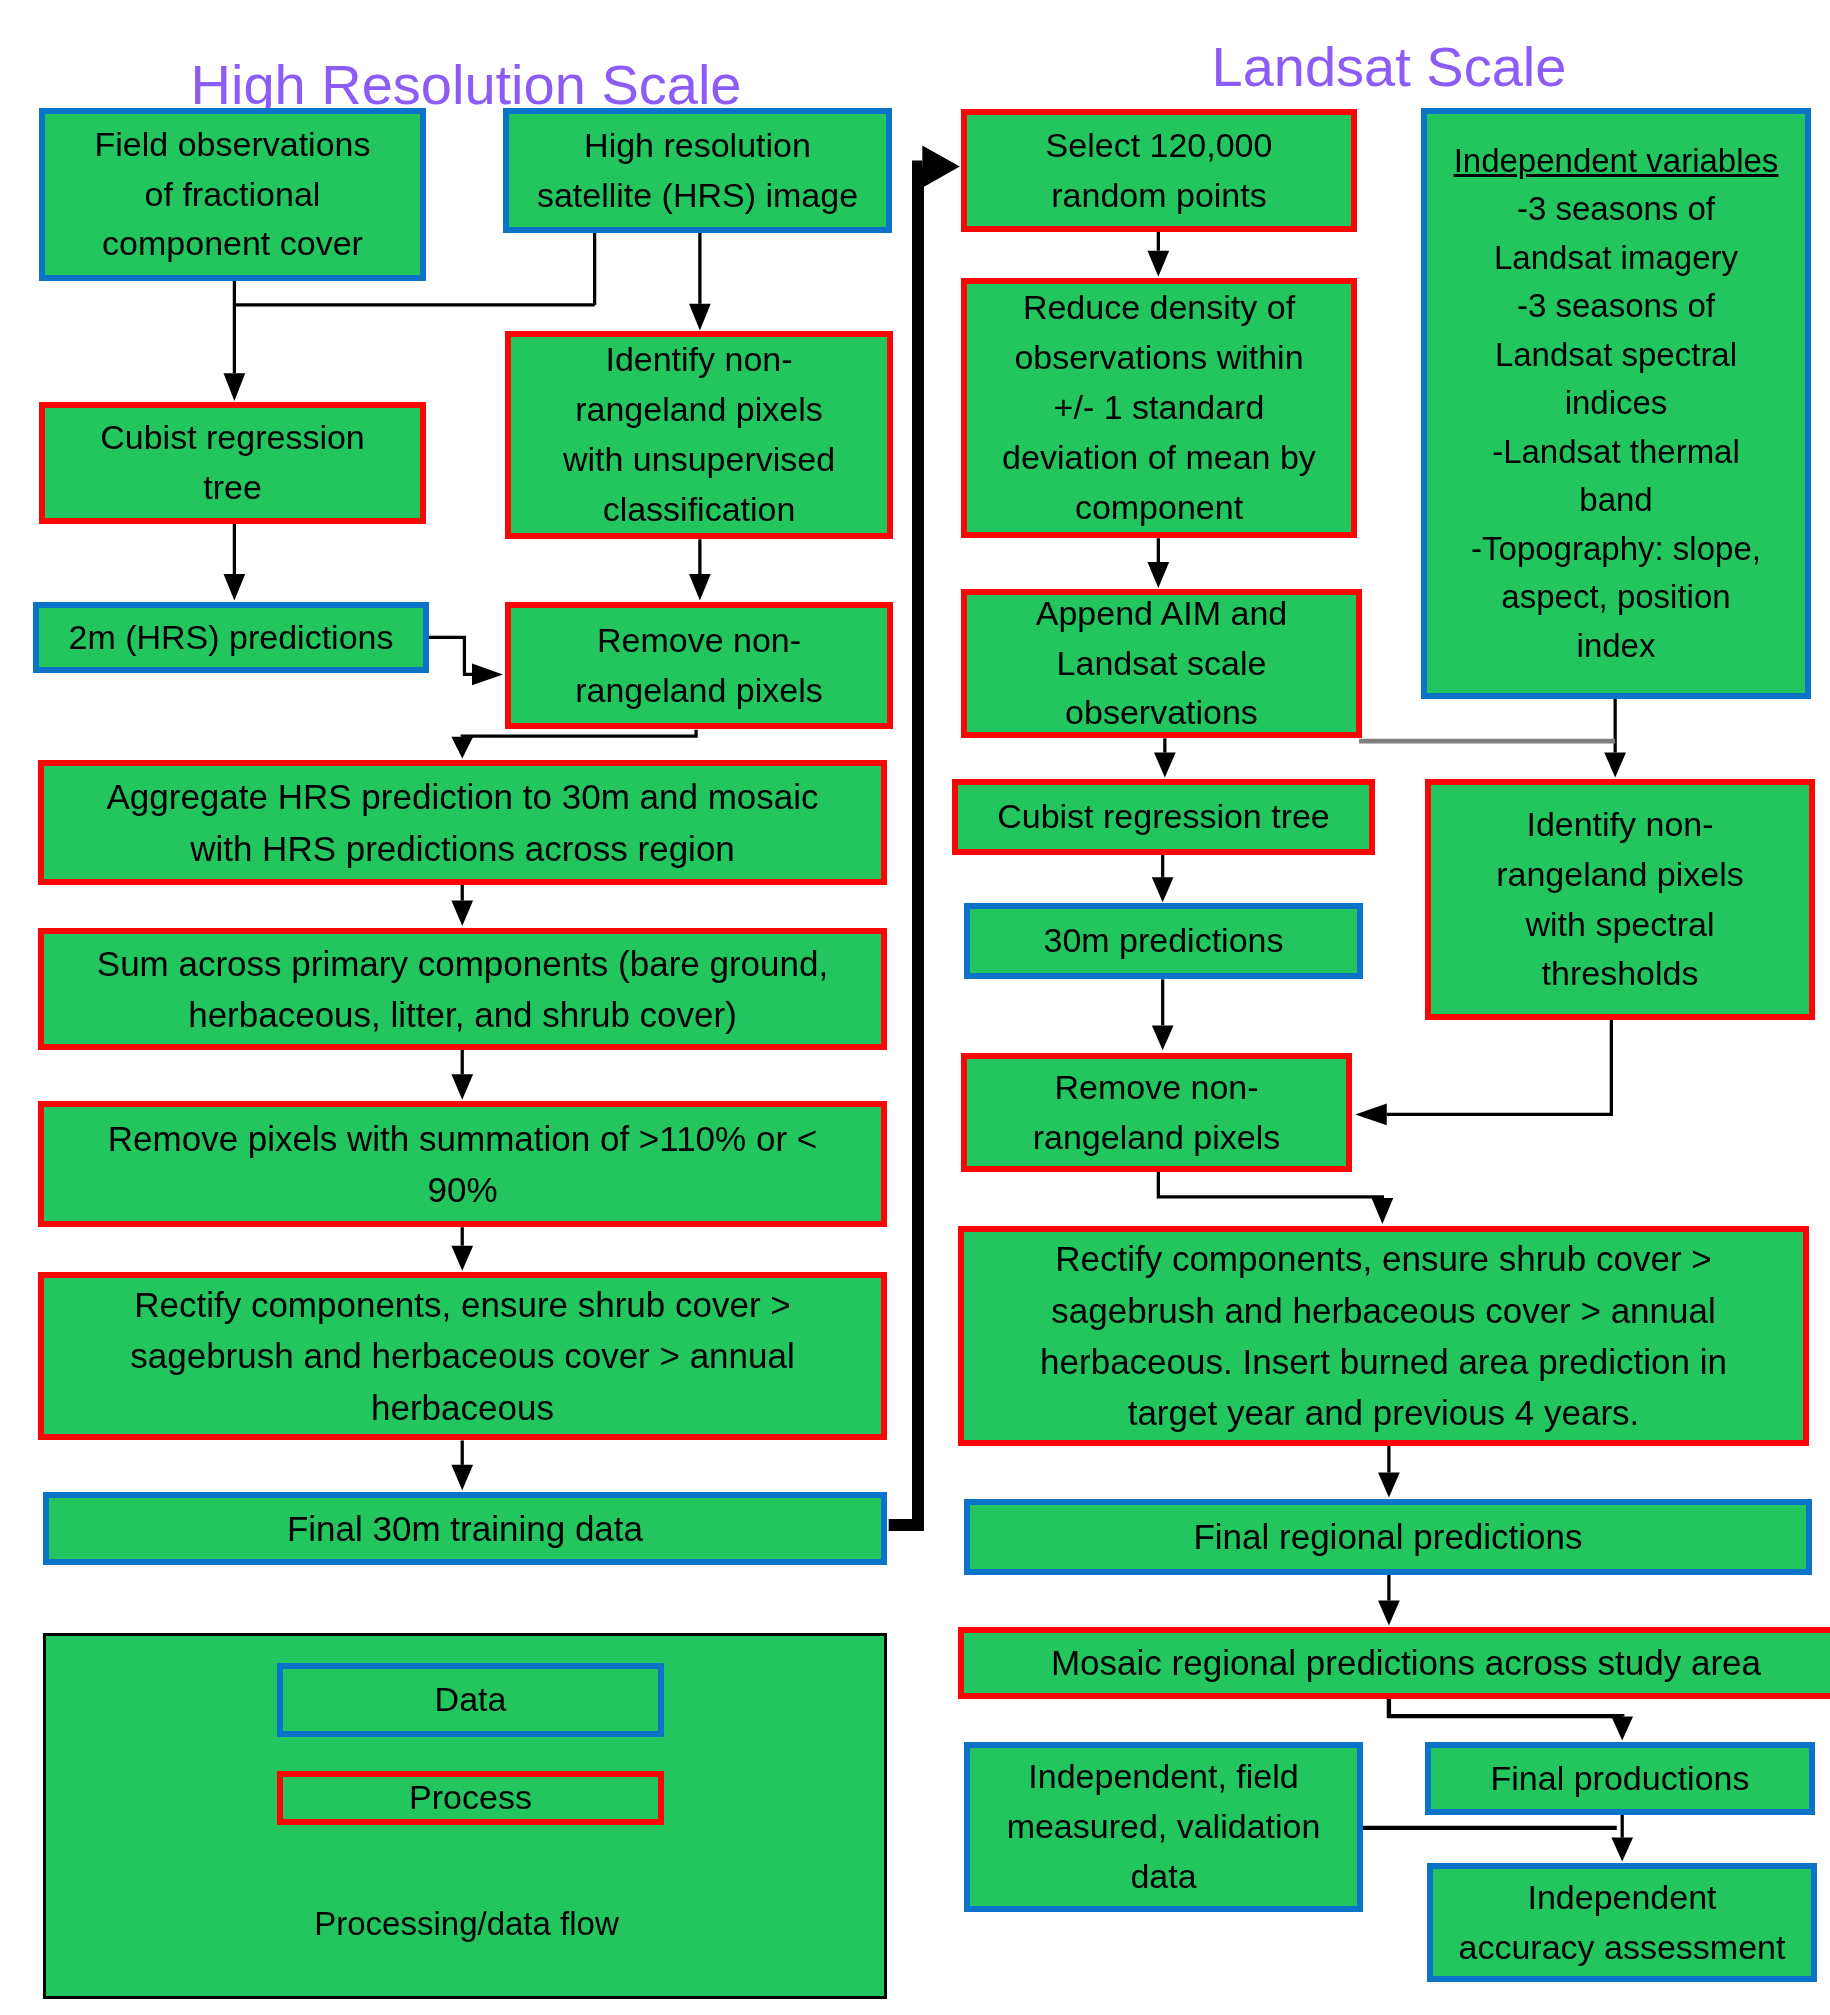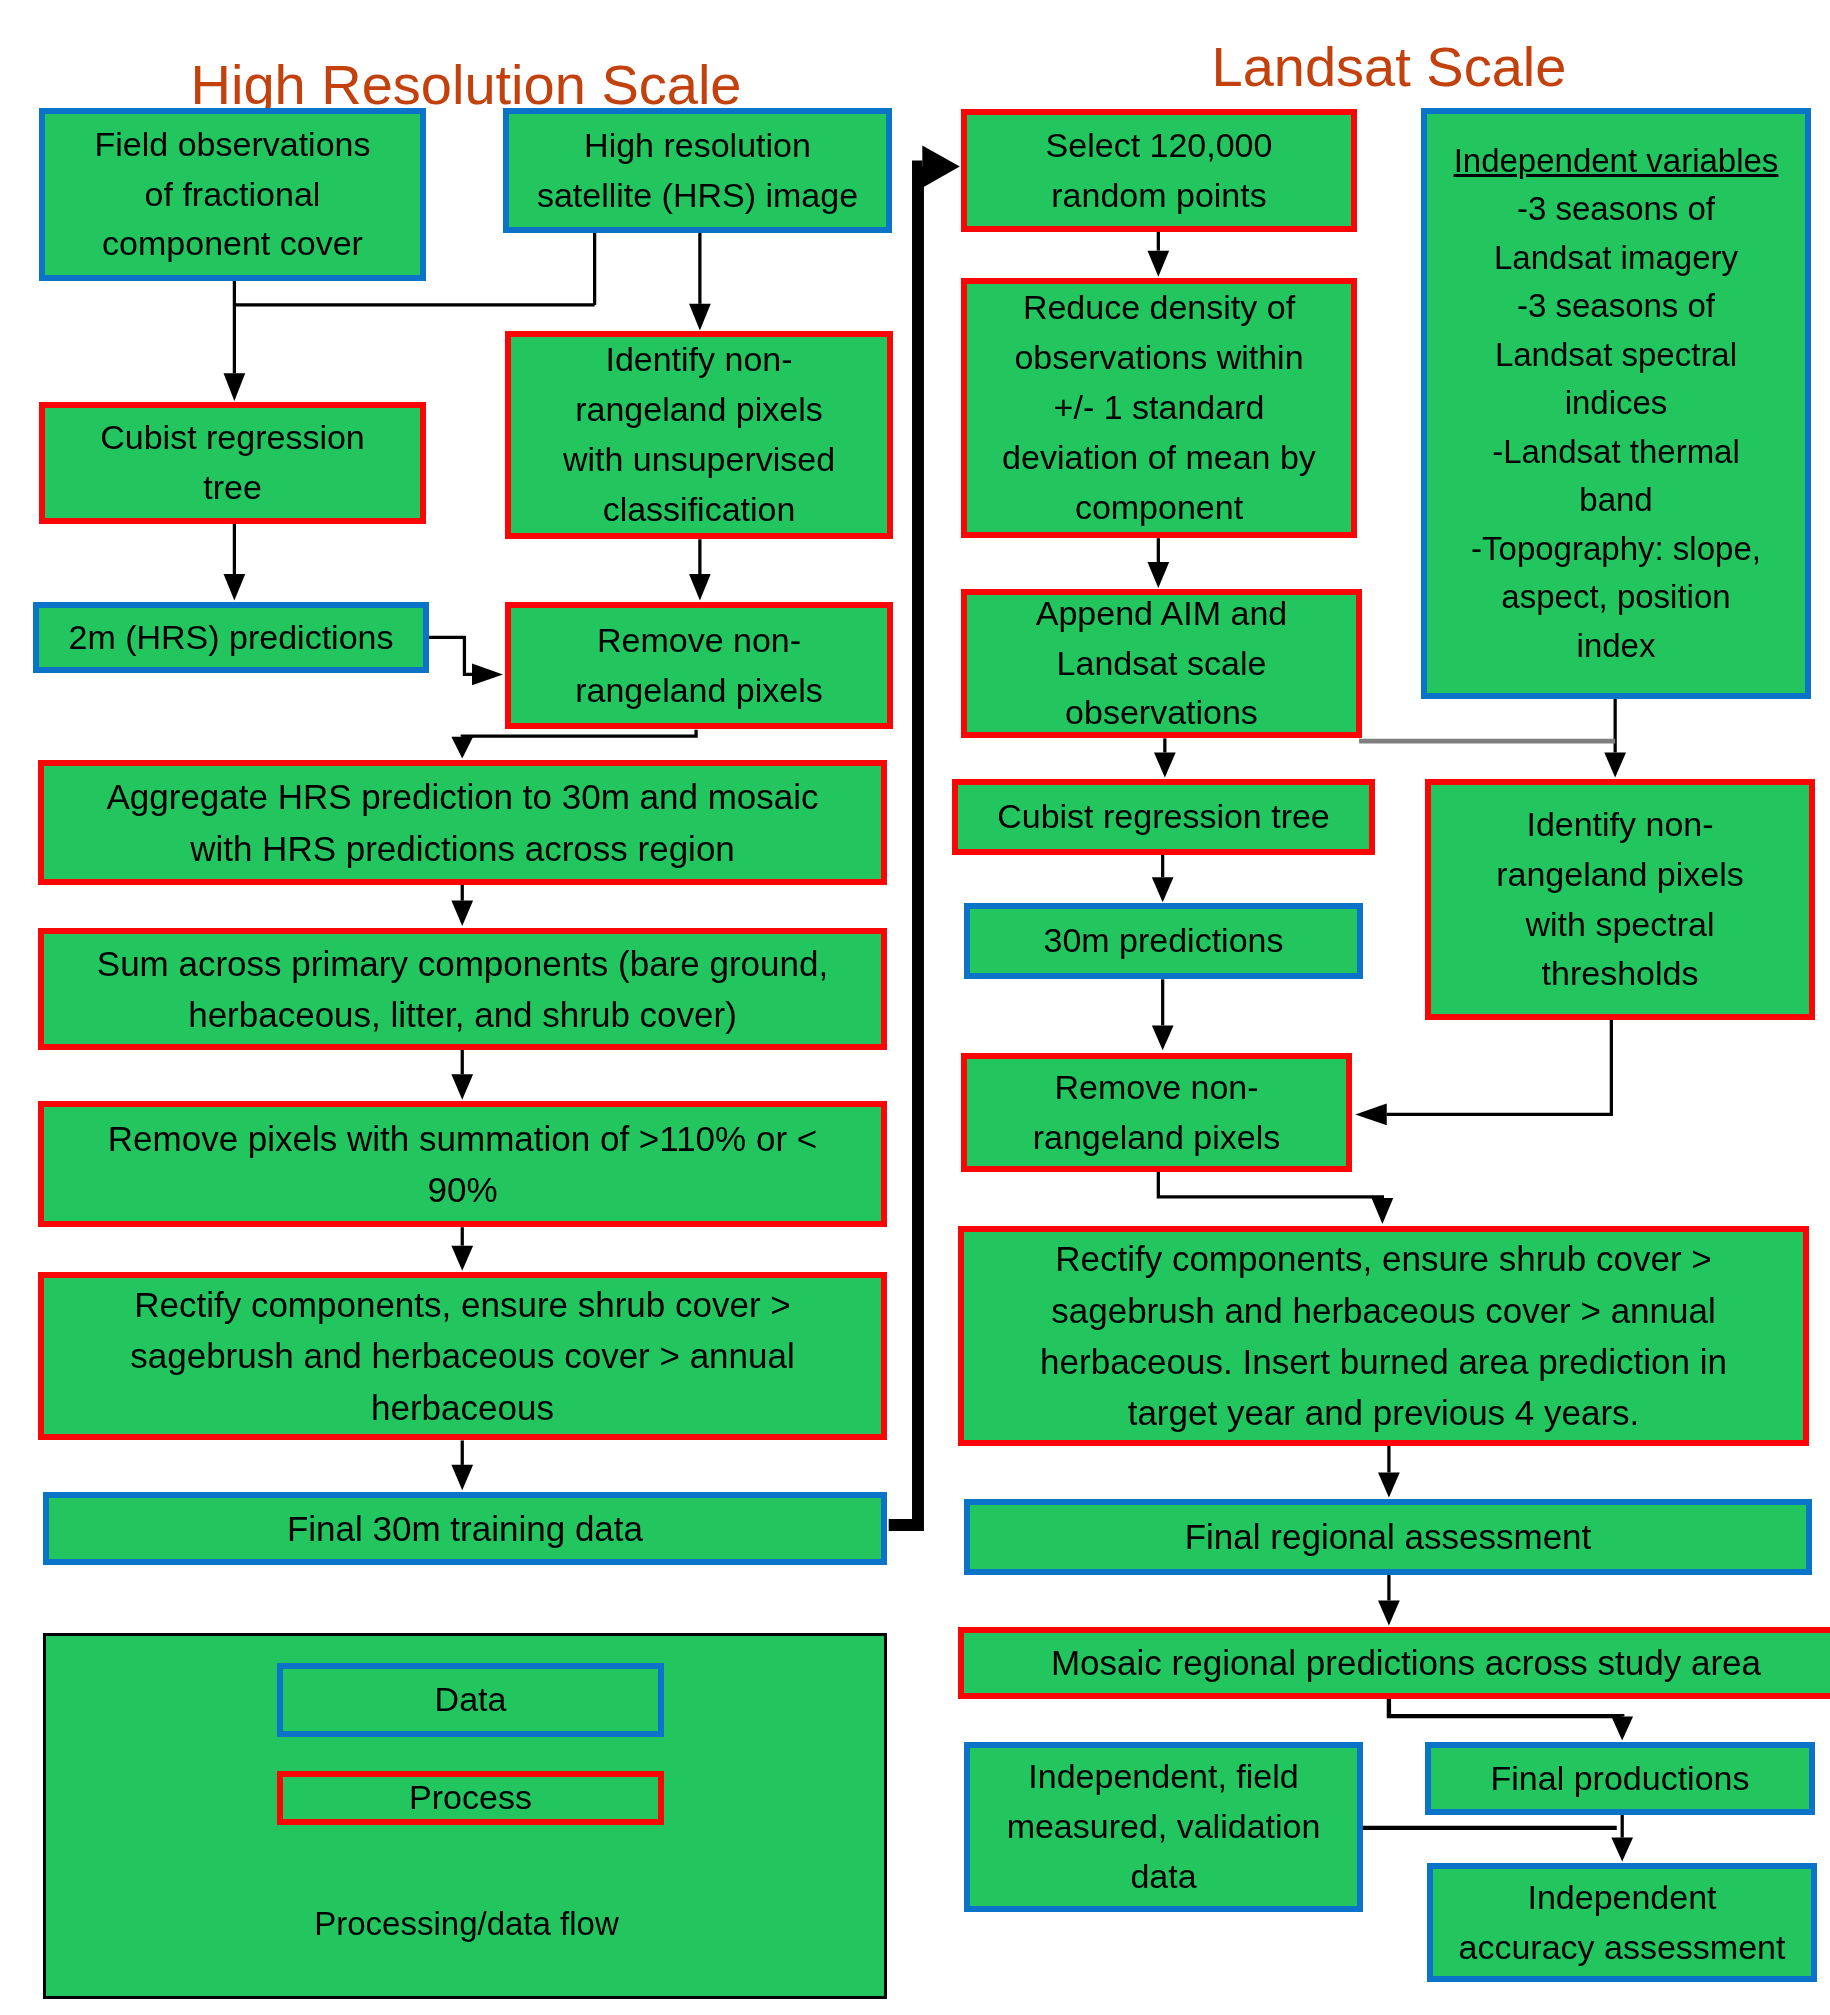--- a/index.html
+++ b/index.html
@@ -20,21 +20,21 @@
   .arrows{position:absolute;left:0;top:0;width:1830px;height:2015px;}
   .arrows path{fill:none;stroke:var(--line);stroke-width:6px;}
   .arrows path.gray{stroke:var(--gray);stroke-width:9px;}
   .arrows path.thick{stroke:var(--line);stroke-width:22px;}
   .arrows path.med{stroke-width:8px;}
   .arrows polygon{fill:var(--line);stroke:none;}
   .title{
     position:absolute;
     text-align:center;
     font-size:56px;
-    color:#c2410c;
+    color:#8b5cf6;
     white-space:nowrap;
   }
   .box{
     position:absolute;
     box-sizing:border-box;
     background:#22c55e;
     display:flex;
     align-items:center;
     justify-content:center;
     flex-direction:column;
@@ -222,21 +222,21 @@
 rangeland pixels
 with spectral
 thresholds</div>
   <div class="box blue b-r6">30m predictions</div>
   <div class="box red b-r7">Remove non-
 rangeland pixels</div>
   <div class="box red b-r8">Rectify components, ensure shrub cover &gt;
 sagebrush and herbaceous cover &gt; annual
 herbaceous. Insert burned area prediction in
 target year and previous 4 years.</div>
-  <div class="box blue b-r9">Final regional assessment</div>
+  <div class="box blue b-r9">Final regional predictions</div>
   <div class="box red b-r10">Mosaic regional predictions across study area</div>
   <div class="box blue b-r11">Independent, field
 measured, validation
 data</div>
   <div class="box blue b-r12">Final productions</div>
   <div class="box blue b-r13">Independent
 accuracy assessment</div>
 
 </div>
 

